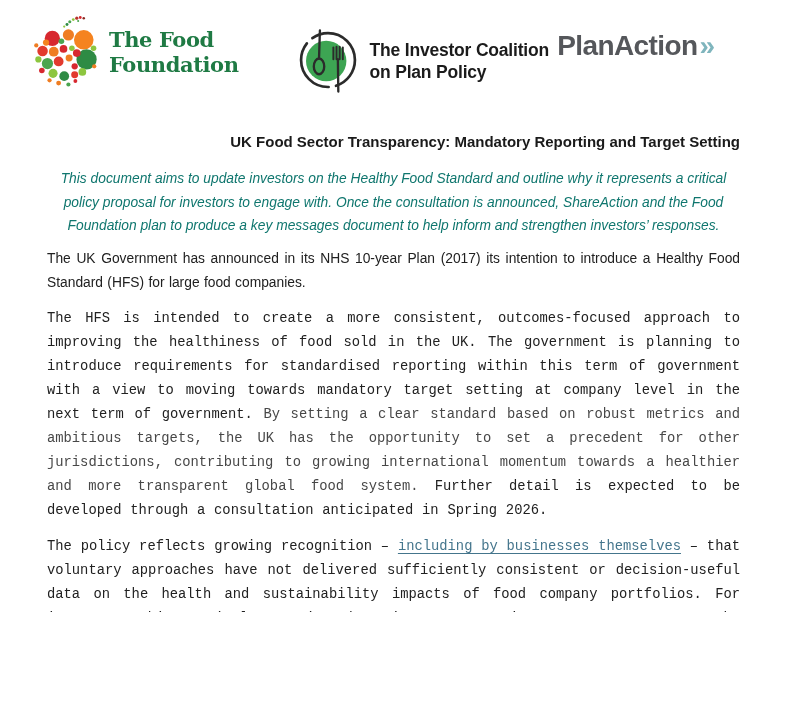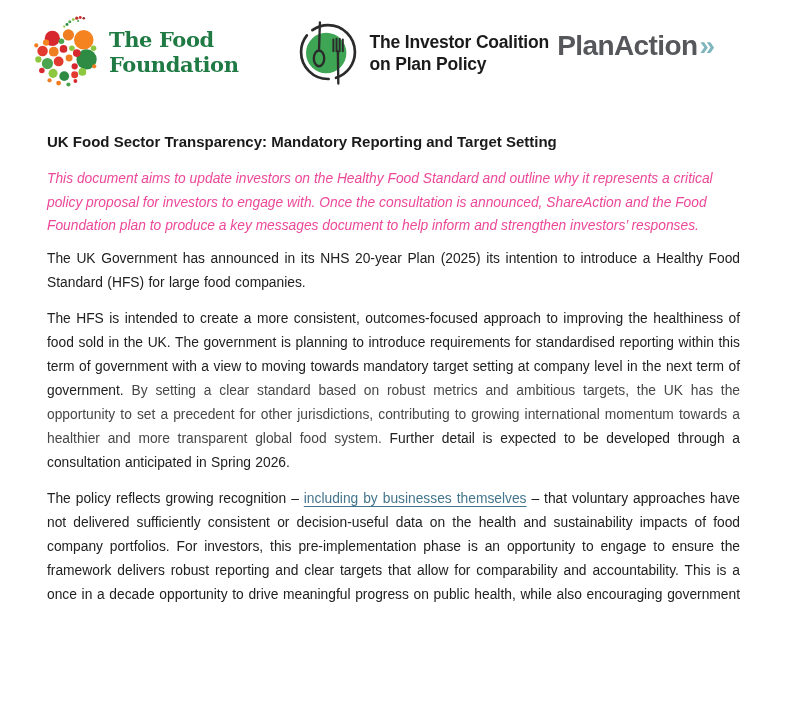--- a/index.html
+++ b/index.html
@@ -9,34 +9,34 @@
   }
   
   .logos { display:flex; align-items:flex-start; padding:14px 30px 0 32px; height:78px; box-sizing:content-box; }
   .logo-ff { display:flex; align-items:flex-start; }
   .apple-svg { width:70px; height:74px; flex:0 0 auto; }
   .ff-text {
     margin-left:7px; margin-top:13px;
     font-family:"DejaVu Serif", serif; font-weight:600;
     font-size:21px; line-height:25px; color:#1f7a44; letter-spacing:-0.4px;
   }
-  .logo-ic { display:flex; align-items:center; margin-left:54px; margin-top:2px; }
+  .logo-ic { display:flex; align-items:center; margin-left:54px; margin-top:10px; }
   .ic-svg { width:70px; height:74px; flex:0 0 auto; }
   .ic-text { margin-left:7px; font-weight:700; font-size:17.5px; line-height:22px; color:#1b1b1b; letter-spacing:-0.2px; }
   .logo-sa { margin-left:auto; margin-right:44px; margin-top:16px; font-size:28px; color:#55575b; letter-spacing:-0.6px; white-space:nowrap; }
   .sa-bold { font-weight:700; }
   .sa-reg  { font-weight:700; }
   .sa-chev { font-weight:700; color:#7fb5bd; margin-left:2px; letter-spacing:-2px; }
   
   .content { padding:0 47px; }
-  .doc-title { margin:40px 0 0; font-size:15px; font-weight:700; text-align:left; color:#1a1a1a; line-height:20px; }
-  .intro { margin:15px 0 0; font-style:italic; text-align:left; font-size:13.8px; line-height:23.5px; color:#ec4899; }
+  .doc-title { margin:40px 0 0; font-size:15px; font-weight:700; text-align:right; color:#1a1a1a; line-height:20px; }
+  .intro { margin:15px 0 0; font-style:italic; text-align:center; font-size:13.8px; line-height:23.5px; color:#0f766e; }
   .body-p { margin:0; font-size:13.8px; line-height:24px; text-align:justify; color:#212121; word-spacing:0.5px; }
   .body-p.first  { margin-top:9px; }
-  .body-p + .body-p { margin-top:12px; }
+  .body-p + .body-p { margin-top:12px;font-family:Liberation Mono, monospace; }
   .gray-seg { color:#474747; }
   .doc-link { color:#44758c; text-decoration:underline; text-decoration-color:#44758c; text-underline-offset:3px; cursor:pointer; }
 </style>
 </head>
 <body>
 
 <div class="page">
 
   <header class="logos">
 
@@ -111,20 +111,20 @@
       <span class="sa-bold">Plan</span><span class="sa-reg">Action</span><span class="sa-chev">»</span>
     </div>
   </header>
 
   <main class="content">
 
     <h1 class="doc-title">UK Food Sector Transparency: Mandatory Reporting and Target Setting</h1>
 
     <p class="intro">This document aims to update investors on the Healthy Food Standard and outline why it represents a critical policy proposal for investors to engage with. Once the consultation is announced, ShareAction and the Food Foundation plan to produce a key messages document to help inform and strengthen investors’ responses.</p>
 
-    <p class="body-p first">The UK Government has announced in its NHS 20-year Plan (2025) its intention to introduce a Healthy Food Standard (HFS) for large food companies.</p>
+    <p class="body-p first">The UK Government has announced in its NHS 10-year Plan (2017) its intention to introduce a Healthy Food Standard (HFS) for large food companies.</p>
 
     <p class="body-p"><span>The HFS is intended to create a more consistent, outcomes-focused approach to improving the healthiness of food sold in the UK. The government is planning to introduce requirements for standardised reporting within this term of government with a view to moving towards mandatory target setting at company level in the next term of government. </span><span class="gray-seg">By setting a clear standard based on robust metrics and ambitious targets, the UK has the opportunity to set a precedent for other jurisdictions, contributing to growing international momentum towards a healthier and more transparent global food system. </span><span>Further detail is expected to be developed through a consultation anticipated in Spring 2026.</span></p>
 
     <p class="body-p"><span>The policy reflects growing recognition – </span><a class="doc-link" href="#">including by businesses themselves</a><span> – that voluntary approaches have not delivered sufficiently consistent or decision-useful data on the health and sustainability impacts of food company portfolios. For investors, this pre-implementation phase is an opportunity to engage to ensure the framework delivers robust reporting and clear targets that allow for comparability and accountability. This is a once in a decade opportunity to drive meaningful progress on public health, while also encouraging government to take a more systems-wide approach to the impacts of the food system.</span></p>
 
   </main>
 </div>
 
 </body></html>

